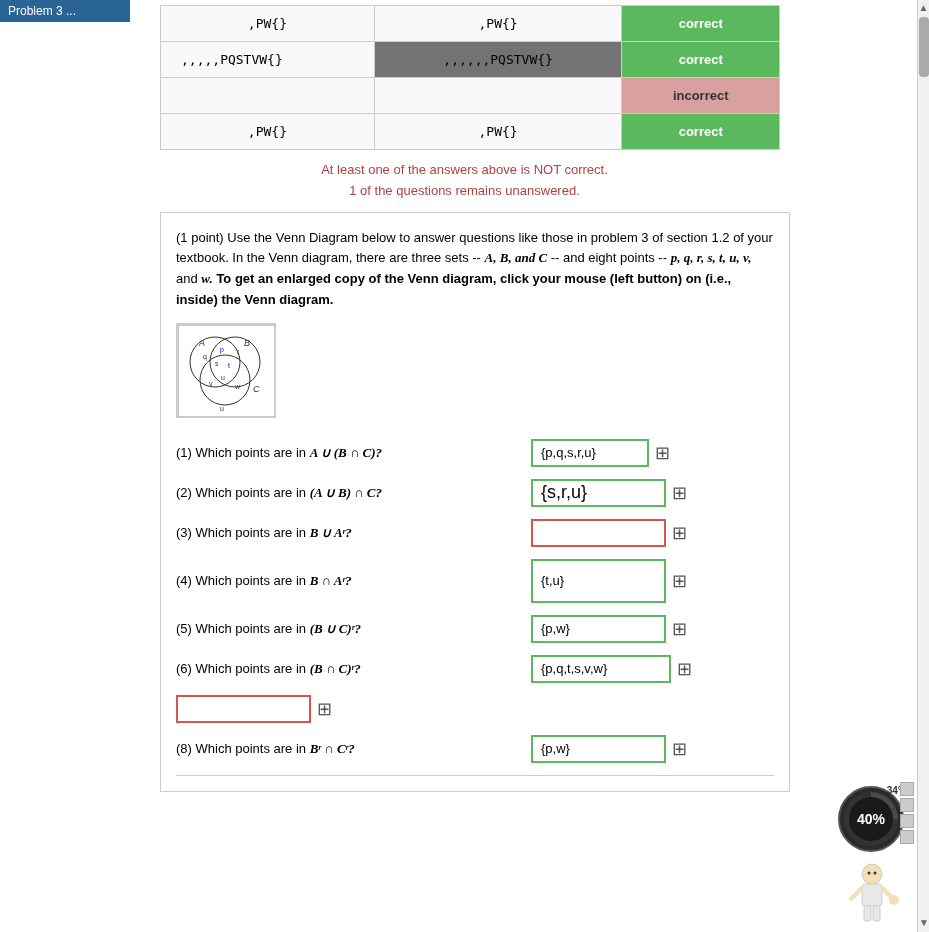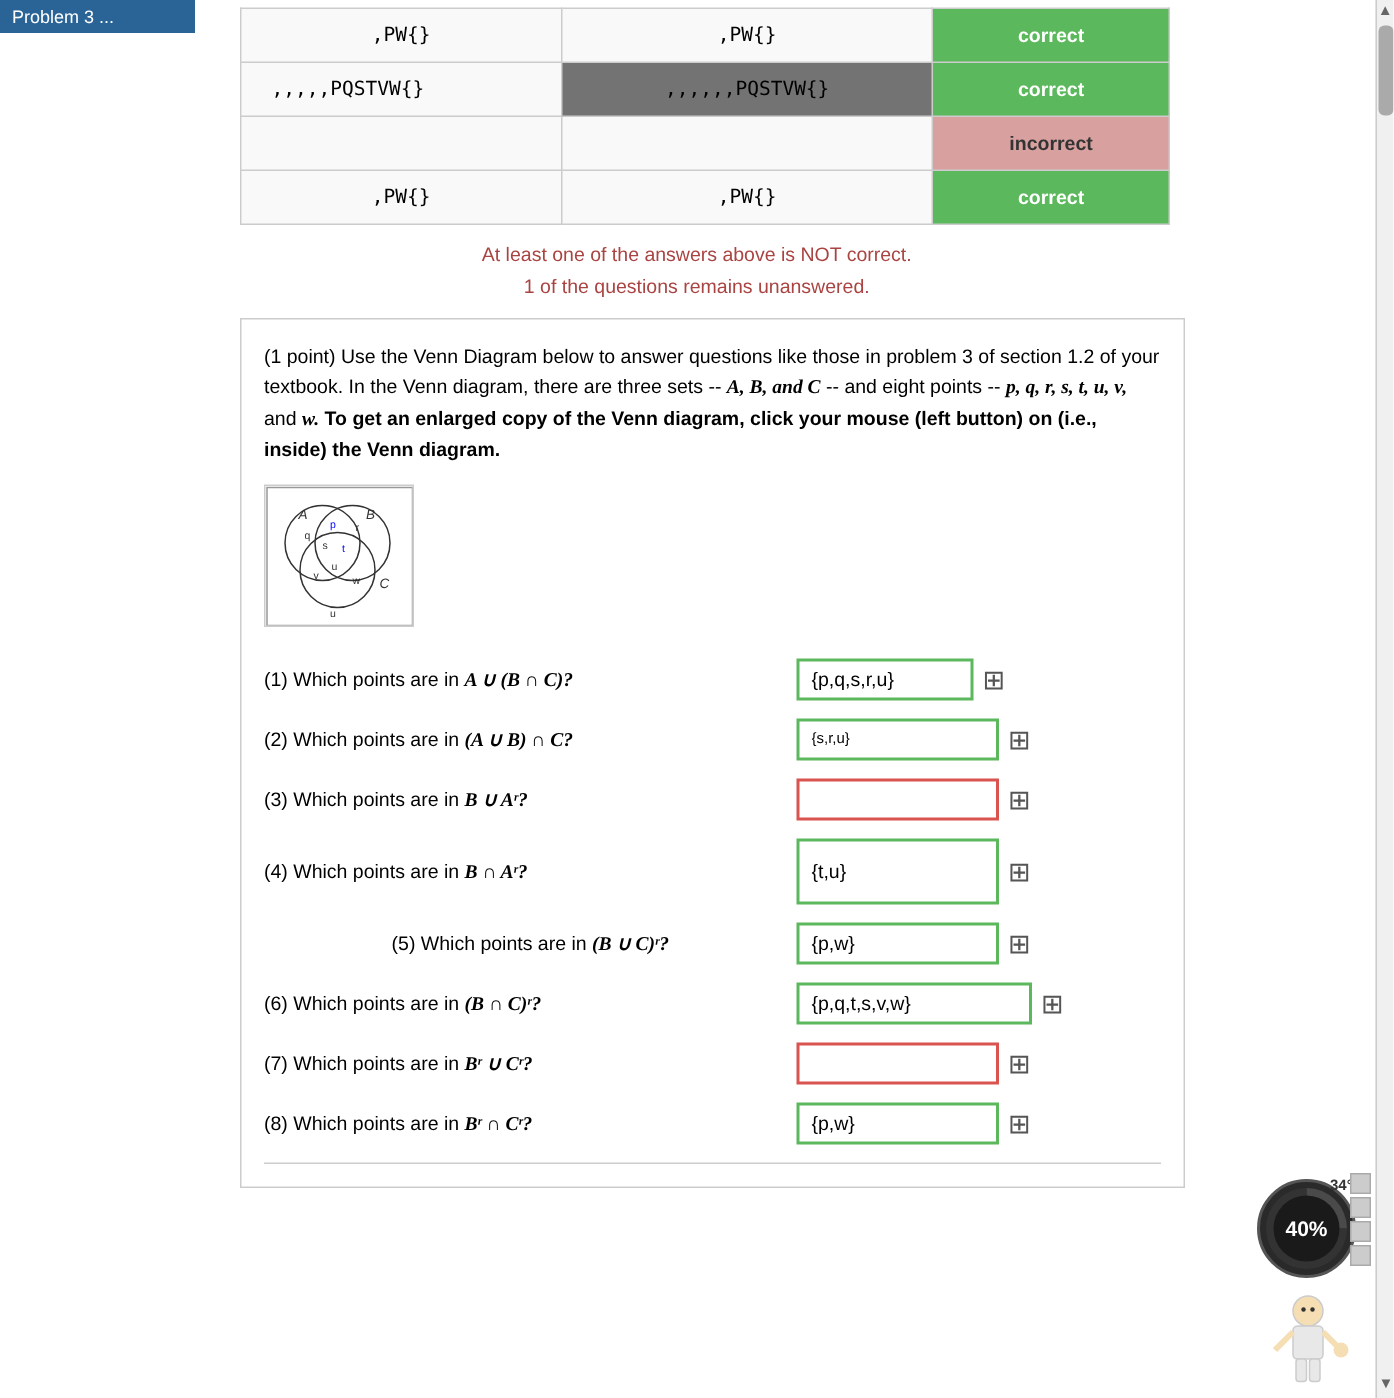--- a/index.html
+++ b/index.html
@@ -156,45 +156,44 @@
     </div>
 
     <div id="questions-container">
     <div style="display: flex; align-items: center; margin-bottom: 12px; font-size: 13px;">
           <span style="min-width: 355px; line-height: 1.5;">(1) Which points are in <span style="font-style:italic; font-family:Times New Roman,serif; font-weight:bold;">A ∪ (B ∩ C)?</span></span>
           <input type="text" value="{p,q,s,r,u}" style="border: 2px solid rgb(92, 184, 92); padding: 4px 8px; font-size: 13px; width: 118px; height: 28px; background: rgb(255, 255, 255);">
           <span style="margin-left: 6px; cursor: pointer; color: rgb(85, 85, 85); font-size: 18px;">⊞</span>
         </div>
         <div style="display: flex; align-items: center; margin-bottom: 12px; font-size: 13px;">
           <span style="min-width: 355px; line-height: 1.5;">(2) Which points are in <span style="font-style:italic; font-family:Times New Roman,serif; font-weight:bold;">(A ∪ B) ∩ C?</span></span>
-          <input type="text" value="{s,r,u}" style="border: 2px solid rgb(92, 184, 92); padding: 4px 8px; font-size: 10px; width: 135px; height: 28px; background: rgb(255, 255, 255);">
+          <input type="text" value="{s,r,u}" style="border: 2px solid rgb(92, 184, 92); padding: 4px 8px; font-size: 18px; width: 135px; height: 28px; background: rgb(255, 255, 255);">
           <span style="margin-left: 6px; cursor: pointer; color: rgb(85, 85, 85); font-size: 18px;">⊞</span>
         </div>
         <div style="display: flex; align-items: center; margin-bottom: 12px; font-size: 13px;">
           <span style="min-width: 355px; line-height: 1.5;">(3) Which points are in <span style="font-style:italic; font-family:Times New Roman,serif; font-weight:bold;">B ∪ Aʳ?</span></span>
           <input type="text" style="border: 2px solid rgb(217, 83, 79); padding: 4px 8px; font-size: 13px; width: 135px; height: 28px; background: rgb(255, 255, 255);">
           <span style="margin-left: 6px; cursor: pointer; color: rgb(85, 85, 85); font-size: 18px;">⊞</span>
         </div>
         <div style="display: flex; align-items: center; margin-bottom: 12px; font-size: 13px;">
           <span style="min-width: 355px; line-height: 1.5;">(4) Which points are in <span style="font-style:italic; font-family:Times New Roman,serif; font-weight:bold;">B ∩ Aʳ?</span></span>
           <input type="text" value="{t,u}" style="border: 2px solid rgb(92, 184, 92); padding: 20px 8px; font-size: 13px; width: 135px; height: 28px; background: rgb(255, 255, 255);">
           <span style="margin-left: 6px; cursor: pointer; color: rgb(85, 85, 85); font-size: 18px;">⊞</span>
         </div>
         <div style="display: flex; align-items: center; margin-bottom: 12px; font-size: 13px;">
-          <span style="min-width: 355px; line-height: 1.5; text-align: center;">(5) Which points are in <span style="font-style:italic; font-family:Times New Roman,serif; font-weight:bold;">(B ∪ C)ʳ?</span></span>
+          <span style="min-width: 355px; line-height: 1.5;">(5) Which points are in <span style="font-style:italic; font-family:Times New Roman,serif; font-weight:bold;">(B ∪ C)ʳ?</span></span>
           <input type="text" value="{p,w}" style="border: 2px solid rgb(92, 184, 92); padding: 4px 8px; font-size: 13px; width: 135px; height: 28px; background: rgb(255, 255, 255);">
           <span style="margin-left: 6px; cursor: pointer; color: rgb(85, 85, 85); font-size: 18px;">⊞</span>
         </div>
         <div style="display: flex; align-items: center; margin-bottom: 12px; font-size: 13px;">
           <span style="min-width: 355px; line-height: 1.5;">(6) Which points are in <span style="font-style:italic; font-family:Times New Roman,serif; font-weight:bold;">(B ∩ C)ʳ?</span></span>
-          <input type="text" value="{p,q,t,s,v,w}" style="border: 2px solid rgb(92, 184, 92); padding: 4px 8px; font-size: 13px; width: 157px; height: 28px; background: rgb(255, 255, 255);">
-          <span style="margin-left: 6px; cursor: pointer; color: rgb(85, 85, 85); font-size: 18px;">⊞</span>
-        </div>
-        <div style="display: flex; align-items: center; margin-bottom: 12px; font-size: 13px;">
-          <span style="min-width: 355px; line-height: 1.5;">(7) Which points are in <span style="font-style:italic; font-family:Times New Roman,serif; font-weight:bold;">Bʳ ∪ Cʳ?</span></span>
+          <input type="text" value="{p,q,t,s,v,w}" style="border: 2px solid rgb(92, 184, 92); padding: 4px 8px; font-size: 13px; width: 140px; height: 28px; background: rgb(255, 255, 255);">
+          <span style="margin-left: 6px; cursor: pointer; color: rgb(85, 85, 85); font-size: 18px;">⊞</span>
+        </div>
+        <div style="display: flex; align-items: center; margin-bottom: 12px; font-size: 13px;">
           <input type="text" style="border: 2px solid rgb(217, 83, 79); padding: 4px 8px; font-size: 13px; width: 135px; height: 28px; background: rgb(255, 255, 255);">
           <span style="margin-left: 6px; cursor: pointer; color: rgb(85, 85, 85); font-size: 18px;">⊞</span>
         </div>
         <div style="display: flex; align-items: center; margin-bottom: 12px; font-size: 13px;">
           <span style="min-width: 355px; line-height: 1.5;">(8) Which points are in <span style="font-style:italic; font-family:Times New Roman,serif; font-weight:bold;">Bʳ ∩ Cʳ?</span></span>
           <input type="text" value="{p,w}" style="border: 2px solid rgb(92, 184, 92); padding: 4px 8px; font-size: 13px; width: 135px; height: 28px; background: rgb(255, 255, 255);">
           <span style="margin-left: 6px; cursor: pointer; color: rgb(85, 85, 85); font-size: 18px;">⊞</span>
         </div>
       </div>
 

